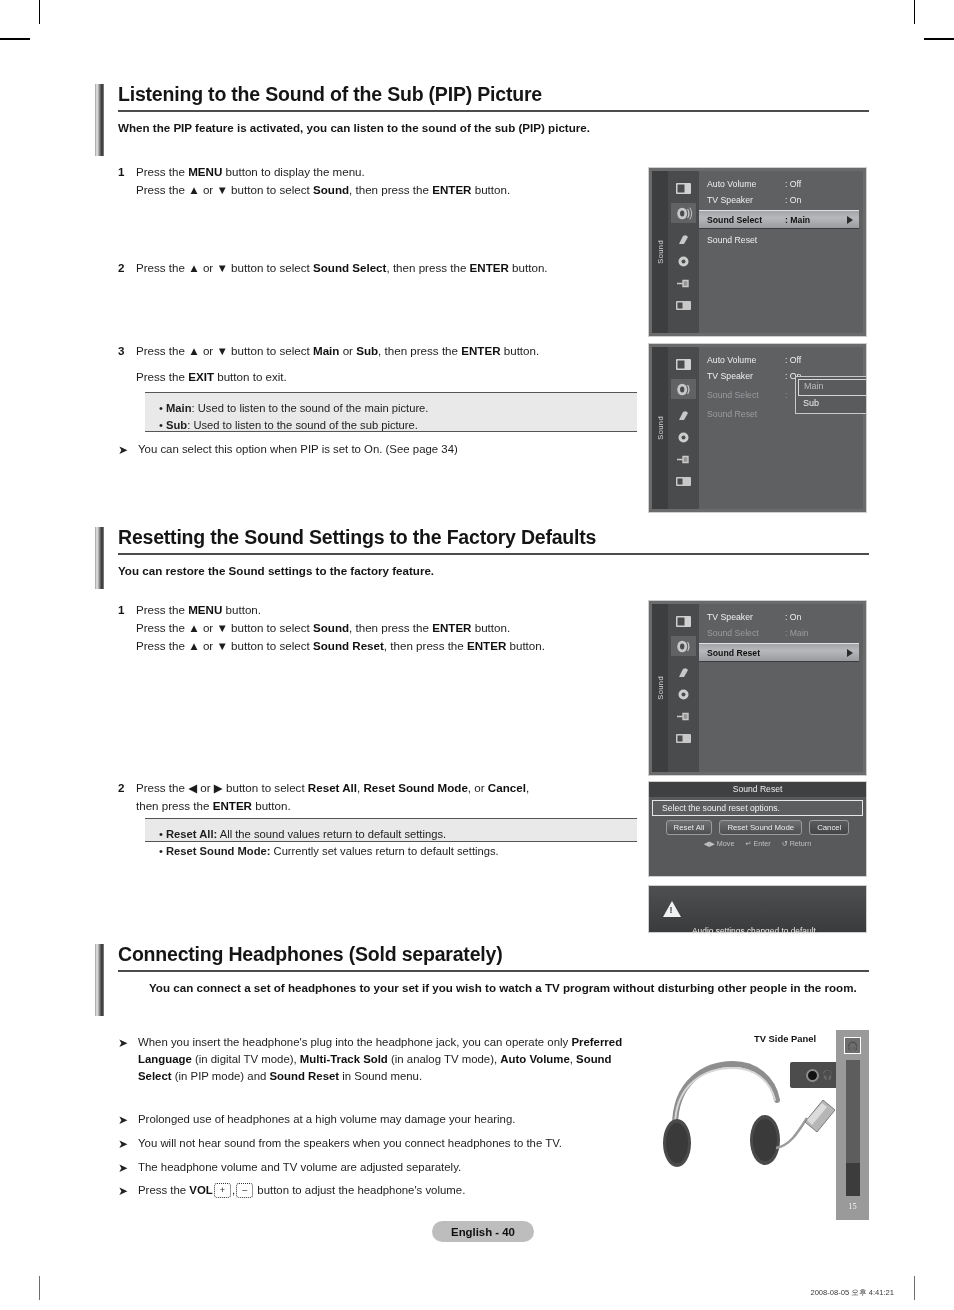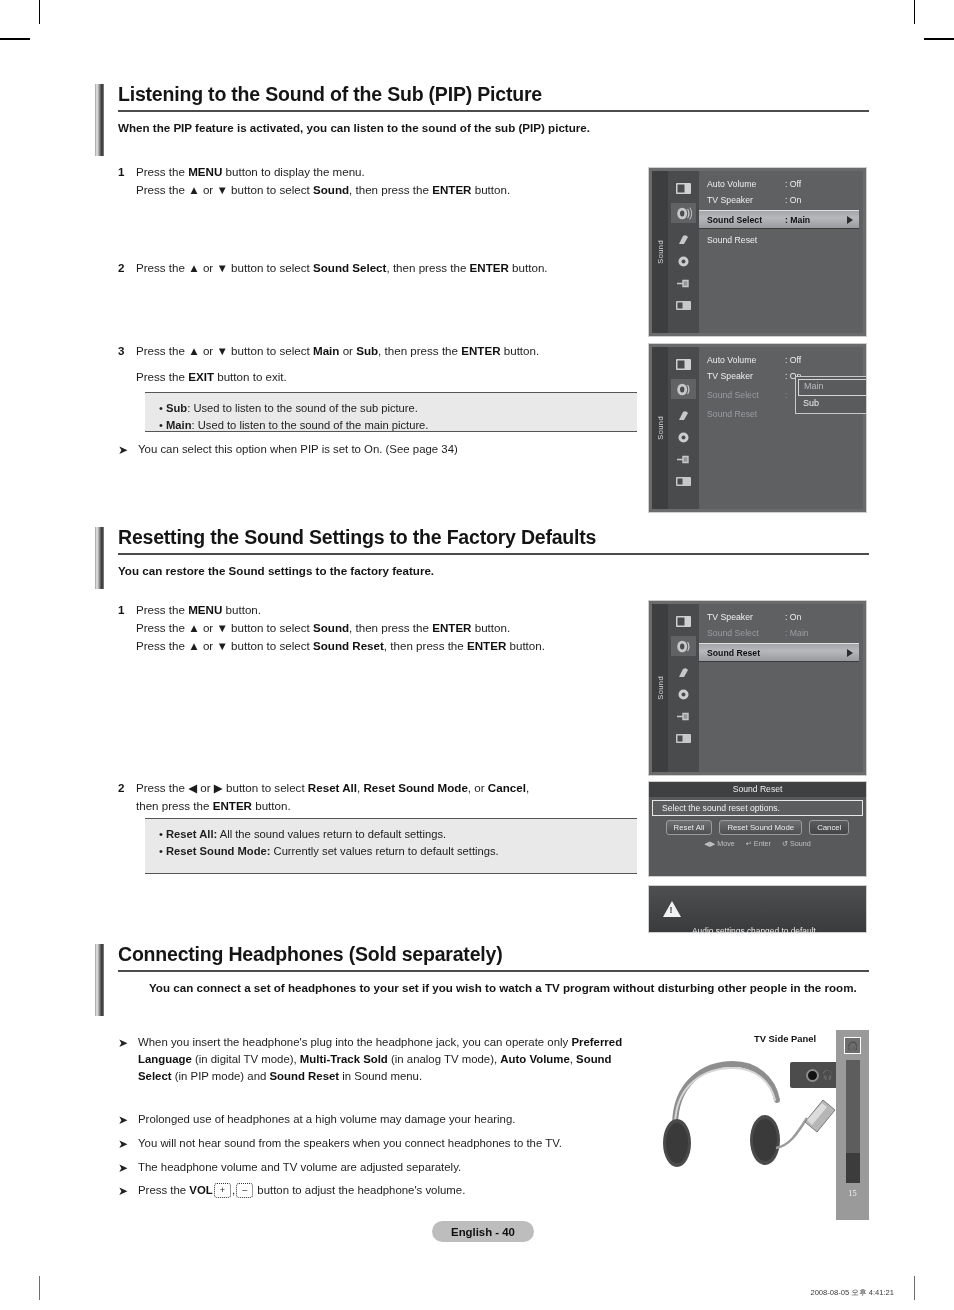--- a/index.html
+++ b/index.html
@@ -141,21 +141,21 @@
   .volbar{
     position:absolute;background:#9a9a9a;display:flex;flex-direction:column;
     align-items:center;padding-top:7px;box-sizing:border-box;
   }
   .volbar .hpicon{
     width:15px;height:15px;border:1.6px solid #fff;display:flex;align-items:center;
     justify-content:center;font-size:9px;color:#fff;background:#6d6d6d;
   }
   .volbar .track{width:14px;flex:1;margin:6px 0;background:#5d5d5d;position:relative;}
   .volbar .fill{position:absolute;left:0;right:0;bottom:0;background:#3c3c3c;}
-  .volbar .vnum{font-size:8.4px;color:#f2f2f2;padding-bottom:22px;font-family:Liberation Serif, serif;}
+  .volbar .vnum{font-size:8.4px;color:#f2f2f2;padding-bottom:9px;font-family:Liberation Serif, serif;}
 
   
   .pagepill{
     position:absolute;background:#bdbdbd;border-radius:11px;
     font-size:11.4px;font-weight:bold;color:#101010;
     display:flex;align-items:center;justify-content:center;
   }
   .imprint{position:absolute;font-size:7.6px;color:#3a3a3a;}
   .vline{position:absolute;width:1px;background:#6d6d6d;}
 
@@ -202,22 +202,22 @@
   <div class="step" style="left:118px;top:342px;width:520px;">
     <div class="step-num">3</div>
     <div class="step-body">
       <span>Press the ▲ or ▼ button to select </span><b>Main</b><span> or </span><b>Sub</b><span>, then press the </span><b>ENTER</b><span> button.</span>
       <div style="height:8px;"></div>
       <span>Press the </span><b>EXIT</b><span> button to exit.</span>
     </div>
   </div>
 
   <div class="notebox" style="left:145px;top:392px;width:492px;height:40px;">
+    <div>• <b>Main</b><span>: Used to listen to the sound of the main picture.</span></div>
     <div>• <b>Sub</b><span>: Used to listen to the sound of the sub picture.</span></div>
-    <div>• <b>Main</b><span>: Used to listen to the sound of the main picture.</span></div>
   </div>
 
   <div class="bullet" style="left:118px;top:441px;width:520px;">
     <div class="bchar">➤</div>
     <div>You can select this option when PIP is set to On. (See page 34)</div>
   </div>
 
   <div class="osd" style="left:648px;top:167px;width:219px;height:170px;">
     <div class="osd-inner">
       <div class="osd-tabcol">
@@ -368,21 +368,21 @@
   </div>
 
   <div class="step" style="left:118px;top:779px;width:520px;">
     <div class="step-num">2</div>
     <div class="step-body">
       <span>Press the ◀ or ▶ button to select </span><b>Reset All</b><span>, </span><b>Reset Sound Mode</b><span>, or </span><b>Cancel</b><span>,</span><br>
       <span>then press the </span><b>ENTER</b><span> button.</span>
     </div>
   </div>
 
-  <div class="notebox" style="left:145px;top:818px;width:492px;height:56px;">
+  <div class="notebox" style="left:145px;top:818px;width:492px;height:24px;">
     <div>• <b>Reset All:</b><span> All the sound values return to default settings.</span></div>
     <div>• <b>Reset Sound Mode:</b><span> Currently set values return to default settings.</span></div>
   </div>
 
   <div class="osd" style="left:648px;top:600px;width:219px;height:176px;">
     <div class="osd-inner">
       <div class="osd-tabcol">
         <span>Sound</span>
       </div>
       <div class="osd-iconcol">
@@ -444,21 +444,21 @@
     <div class="dlg-title">Sound Reset</div>
     <div class="dlg-msg">Select the sound reset options.</div>
     <div class="dlg-btns">
       <div class="dlg-btn">Reset All</div>
       <div class="dlg-btn">Reset Sound Mode</div>
       <div class="dlg-btn cancel">Cancel</div>
     </div>
     <div class="dlg-hints">
       <span>◀▶ Move</span>
       <span>↵ Enter</span>
-      <span>↺ Sound</span>
+      <span>↺ Return</span>
     </div>
   </div>
 
   <div class="toast" style="left:648px;top:885px;width:219px;height:48px;">
     <div class="warn"></div>
     <div class="tmsg">Audio settings changed to default.</div>
   </div>
 
   <div class="section" style="left:95px;top:944px;width:774px;">
     <div class="sec-bar" style="height:72px;"></div>

